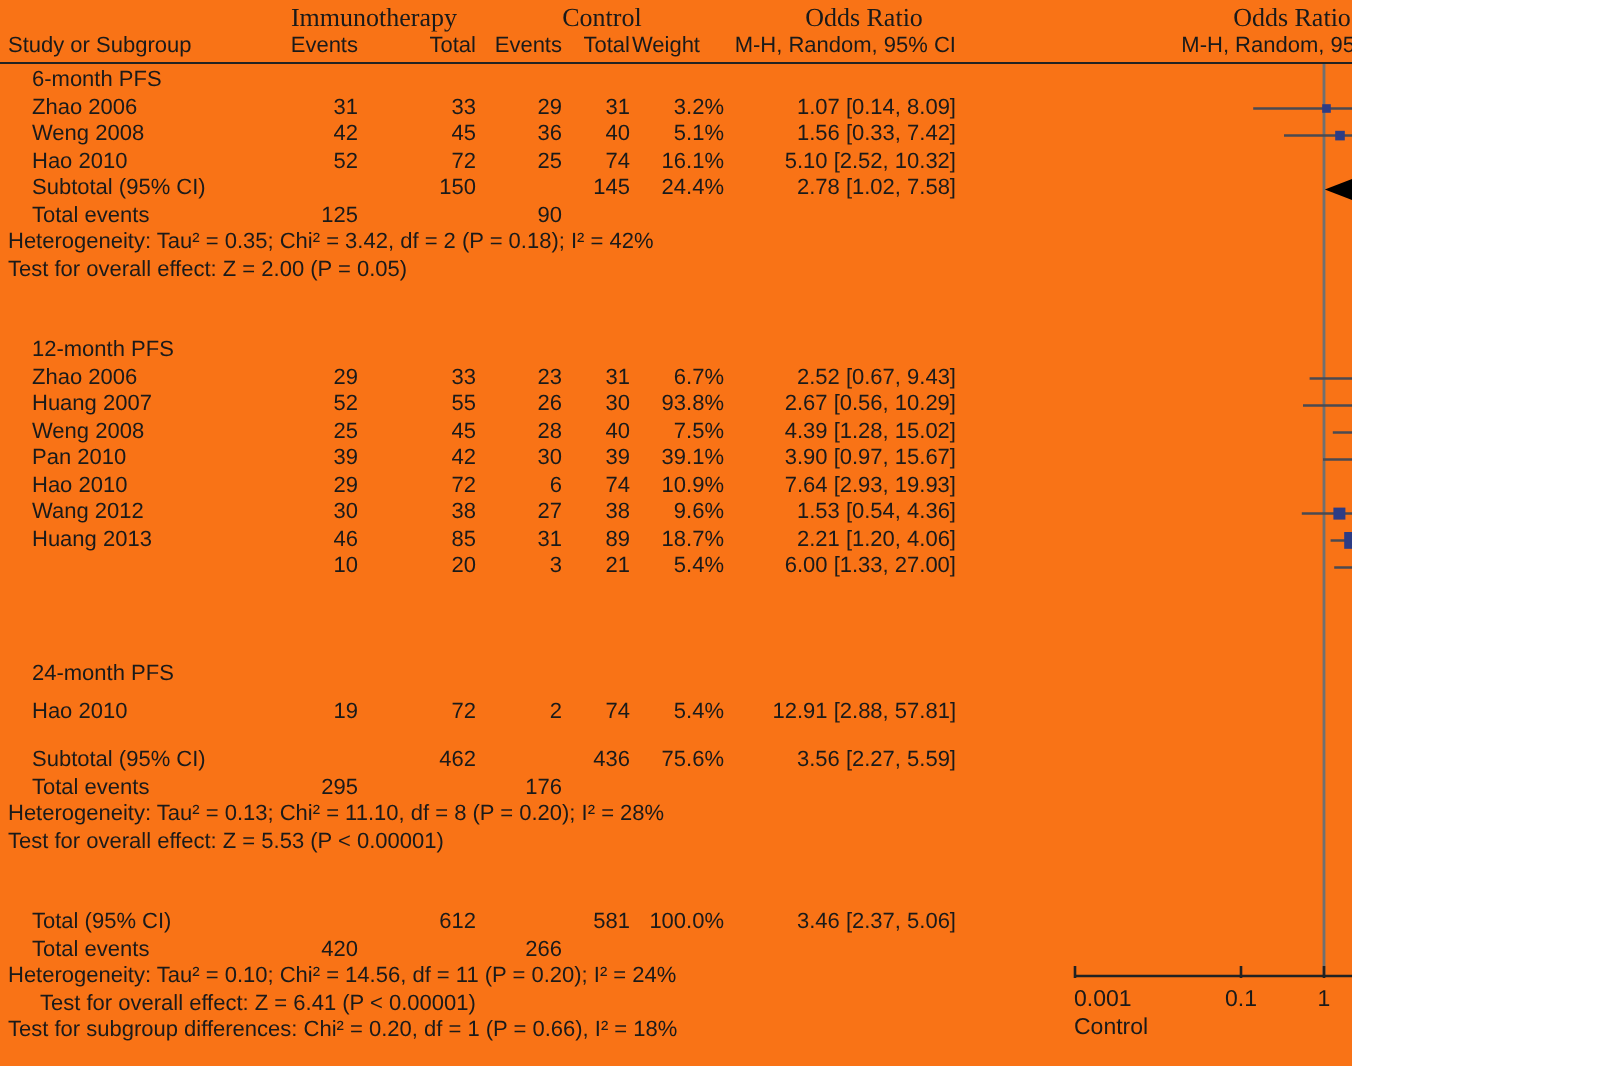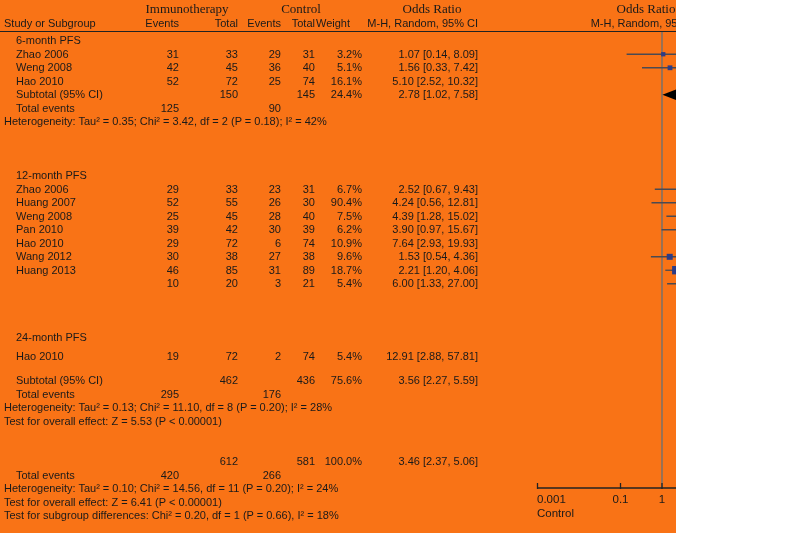--- a/index.html
+++ b/index.html
@@ -84,57 +84,60 @@
         <span class="c-or">2.78 [1.02, 7.58]</span>
       </div>
       <div class="row" style="top: 101.5px;">
         <span class="c-study">Total events</span>
         <span class="c-e1">125</span>
         <span class="c-e2">90</span>
       </div>
       <div class="row" style="top: 115px; padding-left: 36px;">
         <span class="c-note">Heterogeneity: Tau² = 0.35; Chi² = 3.42, df = 2 (P = 0.18); I² = 42%</span>
       </div>
+      <div class="row" style="top: 128.5px;">
+        <span class="c-note">Test for overall effect: Z = 2.00 (P = 0.05)</span>
+      </div>
       <div class="row bold" style="top: 169px;">
         <span class="c-study">12-month PFS</span>
       </div>
       <div class="row" style="top: 182.5px;">
         <span class="c-study">Zhao 2006</span>
         <span class="c-e1">29</span>
         <span class="c-t1">33</span>
         <span class="c-e2">23</span>
         <span class="c-t2">31</span>
         <span class="c-wt">6.7%</span>
         <span class="c-or">2.52 [0.67, 9.43]</span>
       </div>
       <div class="row" style="top: 196px; padding-left: 34px;">
         <span class="c-study">Huang 2007</span>
         <span class="c-e1">52</span>
         <span class="c-t1">55</span>
         <span class="c-e2">26</span>
         <span class="c-t2">30</span>
-        <span class="c-wt">90.4%</span>
-        <span class="c-or">4.24 [0.56, 12.81]</span>
+        <span class="c-wt">93.8%</span>
+        <span class="c-or">2.67 [0.56, 10.29]</span>
       </div>
       <div class="row" style="top: 209.5px;">
         <span class="c-study">Weng 2008</span>
         <span class="c-e1">25</span>
         <span class="c-t1">45</span>
         <span class="c-e2">28</span>
         <span class="c-t2">40</span>
         <span class="c-wt">7.5%</span>
         <span class="c-or">4.39 [1.28, 15.02]</span>
       </div>
       <div class="row" style="top: 223px;">
         <span class="c-study">Pan  2010</span>
         <span class="c-e1">39</span>
         <span class="c-t1">42</span>
         <span class="c-e2">30</span>
         <span class="c-t2">39</span>
-        <span class="c-wt">6.2%</span>
+        <span class="c-wt">39.1%</span>
         <span class="c-or">3.90 [0.97, 15.67]</span>
       </div>
       <div class="row" style="top: 236.5px;">
         <span class="c-study">Hao 2010</span>
         <span class="c-e1">29</span>
         <span class="c-t1">72</span>
         <span class="c-e2">6</span>
         <span class="c-t2">74</span>
         <span class="c-wt">10.9%</span>
         <span class="c-or">7.64 [2.93, 19.93]</span>
@@ -189,34 +192,35 @@
         <span class="c-e1">295</span>
         <span class="c-e2">176</span>
       </div>
       <div class="row" style="top: 401px;">
         <span class="c-note">Heterogeneity: Tau² = 0.13; Chi² = 11.10, df = 8 (P = 0.20); I² = 28%</span>
       </div>
       <div class="row" style="top: 414.5px;">
         <span class="c-note">Test for overall effect: Z = 5.53 (P &lt; 0.00001)</span>
       </div>
       <div class="row bold" style="top: 455px;">
+        <span class="c-study">Total (95% CI)</span>
         <span class="c-t1">612</span>
         <span class="c-t2">581</span>
         <span class="c-wt">100.0%</span>
         <span class="c-or">3.46 [2.37, 5.06]</span>
       </div>
       <div class="row" style="top: 468.5px;">
         <span class="c-study">Total events</span>
         <span class="c-e1">420</span>
         <span class="c-e2">266</span>
       </div>
       <div class="row" style="top: 482px;">
         <span class="c-note">Heterogeneity: Tau² = 0.10; Chi² = 14.56, df = 11 (P = 0.20); I² = 24%</span>
       </div>
-      <div class="row" style="top: 495.5px;">
+      <div class="row" style="top: 495.5px; margin-left: 16px;">
         <span class="c-note">Test for overall effect: Z = 6.41 (P &lt; 0.00001)</span>
       </div>
       <div class="row" style="top: 509px;">
         <span class="c-note">Test for subgroup differences: Chi² = 0.20, df = 1 (P = 0.66), I² = 18%</span>
       </div>
     </div>
 
   <svg id="plot" width="800" height="533" viewBox="0 0 800 533">
       <line x1="662" y1="32" x2="662" y2="488" stroke="#707070" stroke-width="1.4"></line>
       <line x1="626.6" y1="54.25" x2="699.7" y2="54.25" stroke="#4a4a52" stroke-width="1.3"></line>

